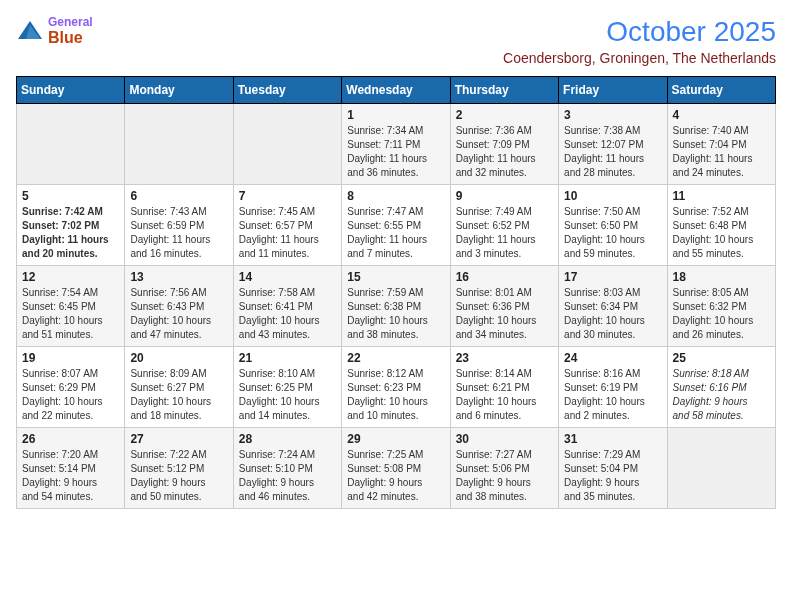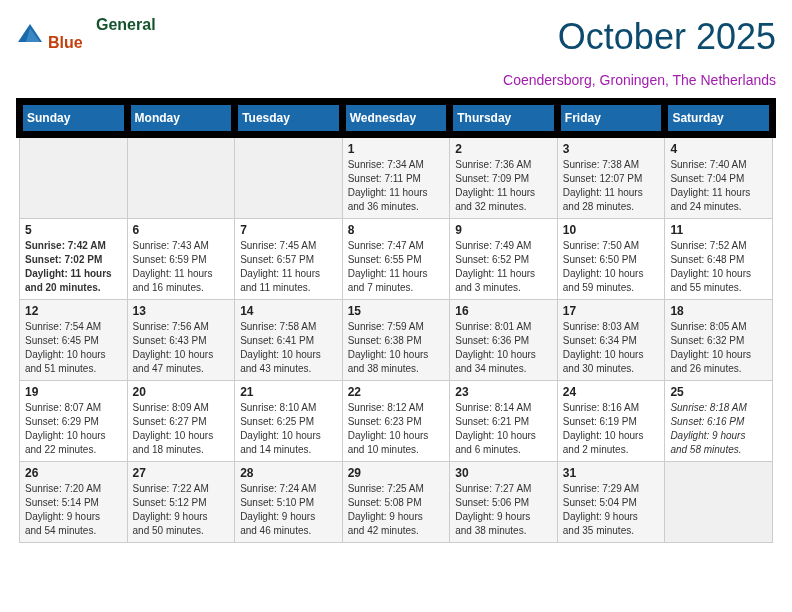--- a/index.html
+++ b/index.html
@@ -20,60 +20,59 @@
       display: flex;
       align-items: center;
       gap: 4px;
     }
     .logo-text {
       display: flex;
       flex-direction: column;
       line-height: 1.1;
     }
     .logo-general {
-      font-size: 16px;
+      font-size: 12px;
       font-weight: bold;
-      color: #14532d;
-      margin-left: 48px;
+      color: #8b5cf6;
     }
     .logo-blue {
       font-size: 16px;
       font-weight: bold;
       color: #c2410c;
     }
     .logo-icon {
       width: 28px;
       height: 28px;
     }
     .title-area {
       text-align: right;
     }
     .month-title {
-      font-size: 36px;
+      font-size: 28px;
       font-weight: normal;
-      color: #0c4a6e;
+      color: #3b82f6;
     }
     .location {
       font-size: 14px;
-      color: #a21caf;
-      margin-top: 14px;
+      color: #7f1d1d;
+      margin-top: 2px;
     }
     table {
       width: 100%;
       border-collapse: collapse;
       font-size: 11px;
     }
     thead tr th {
       background-color: #1a6aab;
       color: #fff;
       padding: 6px 4px;
       text-align: left;
       font-size: 12px;
       font-weight: bold;
-      border: 7px solid #000000;
+      border: 1px solid #000000;
     }
     tbody tr td {
       border: 1px solid #ccc;
       vertical-align: top;
       padding: 4px 5px;
       width: 107px;
       min-height: 80px;
       background: #fff;
     }
     tbody tr:nth-child(odd) td {

